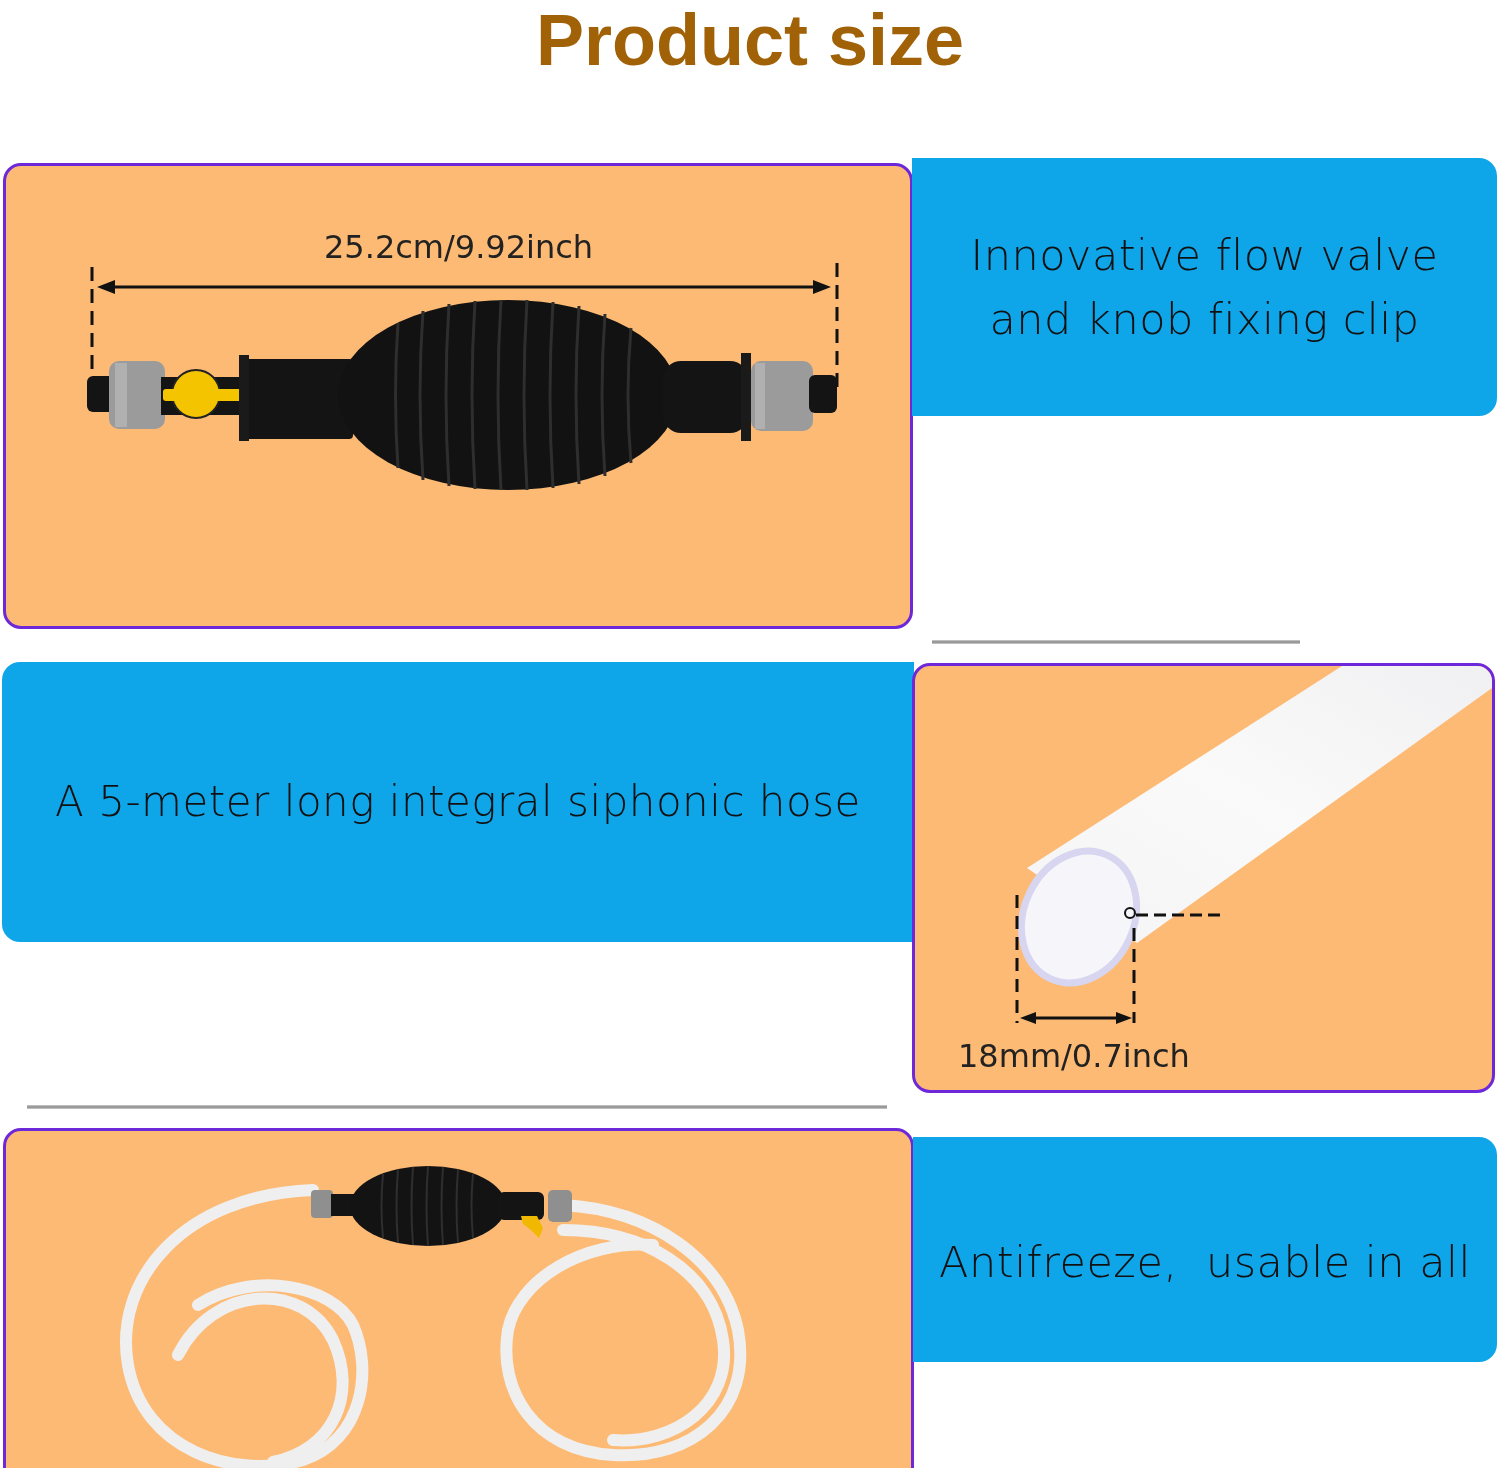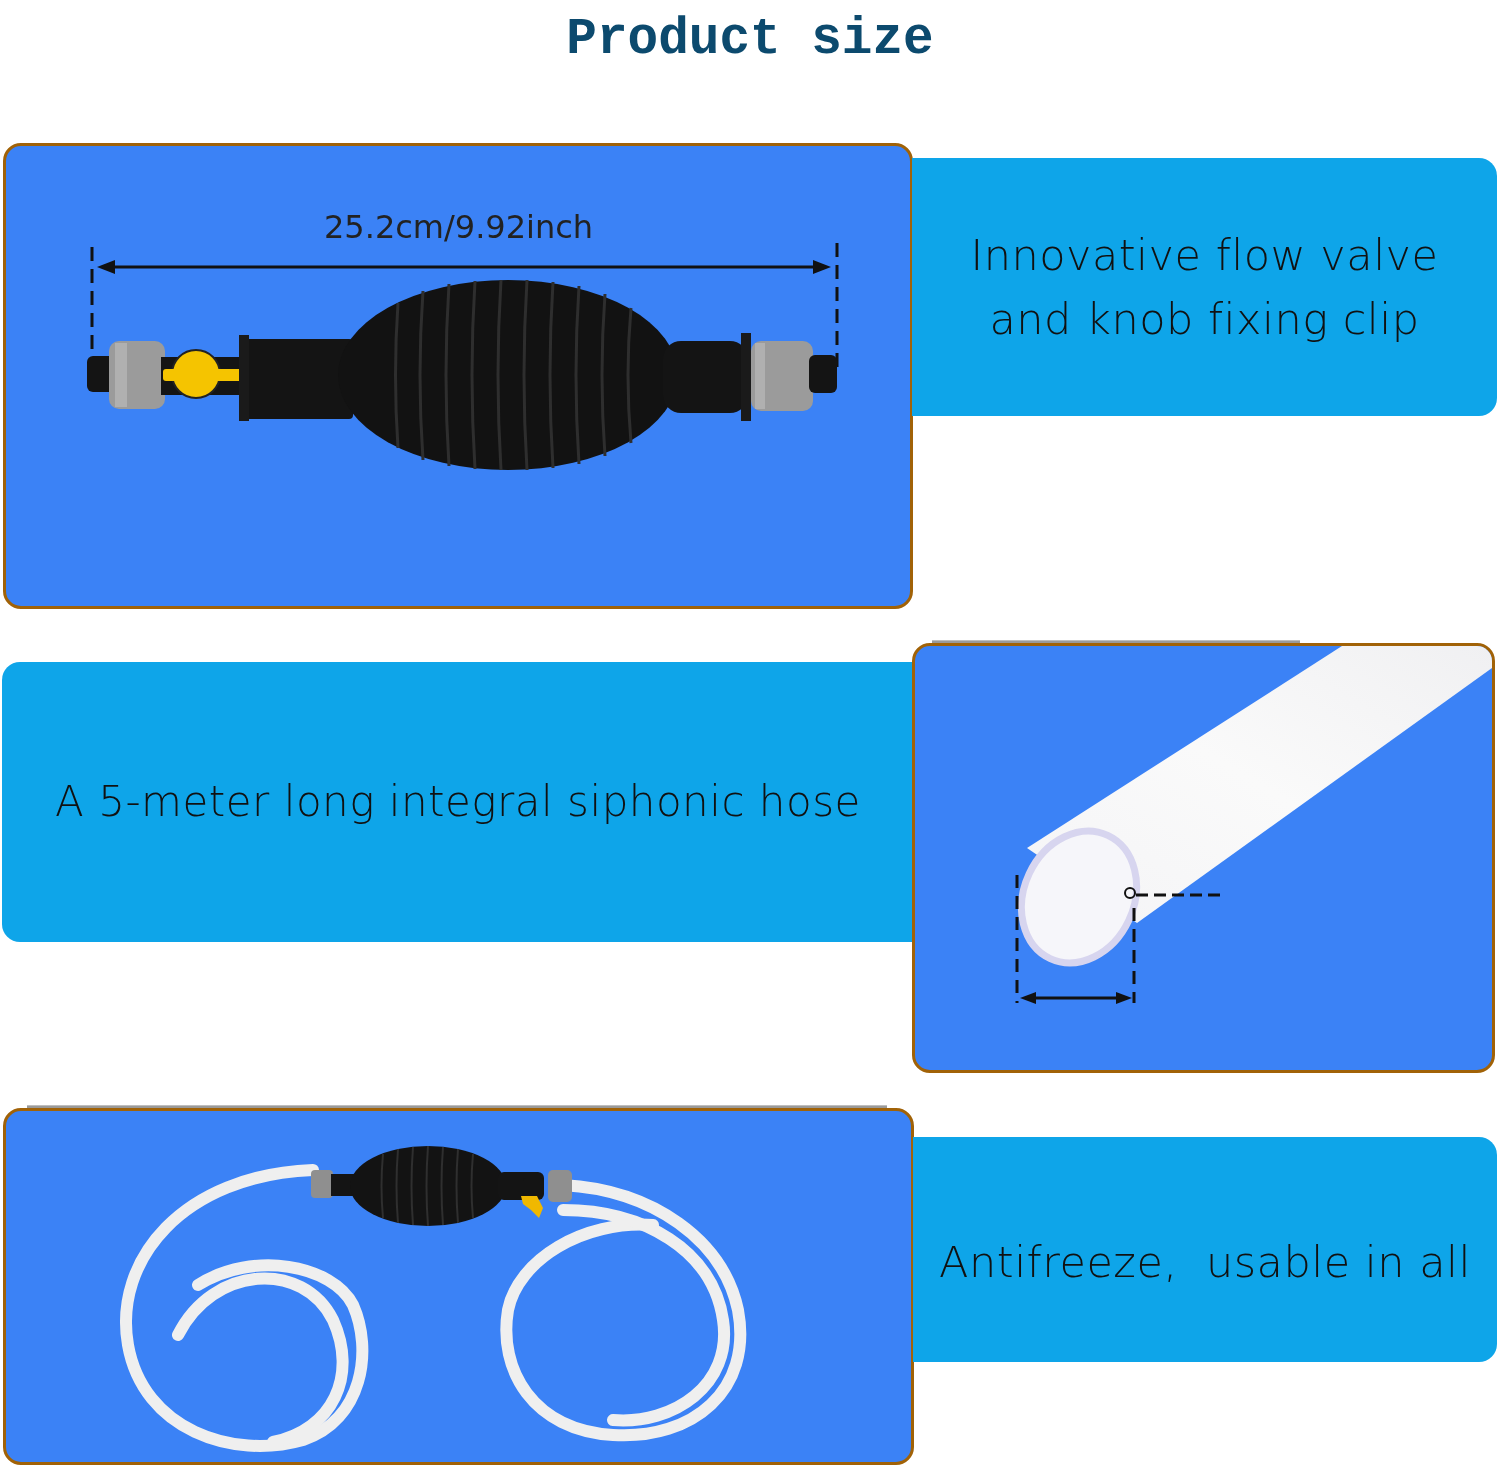--- a/index.html
+++ b/index.html
@@ -1,21 +1,21 @@
 <!DOCTYPE html>
 <html><head>
 <meta charset="utf-8">
 <style>
   html, body { margin: 0; padding: 0; background: #ffffff; }
   body { width: 1500px; height: 1468px; position: relative; overflow: hidden;
          font-family: "Liberation Sans", "DejaVu Sans", sans-serif; color: #111; }
   .title { position: absolute; left: 0; top: 0; width: 1500px; text-align: center;
-           font-family: Liberation Mono, monospace; font-weight: bold; font-size: 51px;
-           line-height: 80px; letter-spacing: 0px; color: #0c4a6e; }
-  .frame { position: absolute; background: #3b82f6; border: 3px solid #a16207; border-radius: 18px; box-sizing: border-box; overflow: hidden; }
+           font-family: Liberation Sans, sans-serif; font-weight: bold; font-size: 72px;
+           line-height: 80px; letter-spacing: 0px; color: #a16207; }
+  .frame { position: absolute; background: #fdba74; border: 3px solid #6d28d9; border-radius: 18px; box-sizing: border-box; overflow: hidden; margin-top: 20px; }
   .gray { position: absolute; background: #0ea5e9; box-sizing: border-box; display: flex; align-items: center; justify-content: center; text-align: center; }
   .gray .txt { font-family: "DejaVu Sans", sans-serif; font-weight: 300; font-size: 43px; line-height: 64px; color: #111; letter-spacing: 0.5px; }
   .dim { position: absolute; font-family: "DejaVu Sans", sans-serif; font-size: 32px; color: #222; white-space: nowrap; letter-spacing: 0px; }
   .topline { position: absolute; height: 4px; background: linear-gradient(#d0d0d0,#888,#d0d0d0); }
   svg { position: absolute; overflow: visible; }
 </style>
 </head>
 <body>
 
 <div class="title" style="top:0px;">Product size</div>
@@ -98,20 +98,21 @@
     <line x1="105" y1="232" x2="105" y2="360" stroke="#111" stroke-width="3" stroke-dasharray="13 8"></line>
     <line x1="222" y1="265" x2="222" y2="360" stroke="#111" stroke-width="3" stroke-dasharray="13 8"></line>
 
     <line x1="116" y1="355" x2="212" y2="355" stroke="#111" stroke-width="3"></line>
     <polygon points="108,355 124,349 124,361" fill="#111"></polygon>
     <polygon points="220,355 204,349 204,361" fill="#111"></polygon>
 
     <circle cx="218" cy="250" r="5" fill="none" stroke="#111" stroke-width="2"></circle>
     <line x1="224" y1="252" x2="310" y2="252" stroke="#111" stroke-width="3" stroke-dasharray="12 6"></line>
   </svg>
+  <div class="dim" style="left:43px; top:371px;">18mm/0.7inch</div>
 </div>
 
 <div class="topline" style="left:27px; top:1105px; width:860px;"></div>
 <div class="frame" style="left:3px; top:1108px; width:911px; height:357px;">
   <svg width="911" height="357" style="left:-3px; top:-11px;">
 
     <g fill="none" stroke="#efefef" stroke-width="12" stroke-linecap="round">
       <path d="M310 70 C 180 75, 110 160, 125 245 C 140 330, 230 360, 300 340 C 360 320, 370 250, 350 205 C 330 165, 250 150, 195 185"></path>
       <path d="M175 235 C 210 165, 300 160, 330 220 C 355 275, 330 330, 270 342"></path>
       <path d="M560 85 C 650 90, 720 140, 735 210 C 750 290, 690 340, 610 335 C 530 330, 495 270, 505 210 C 515 160, 580 120, 650 125"></path>

